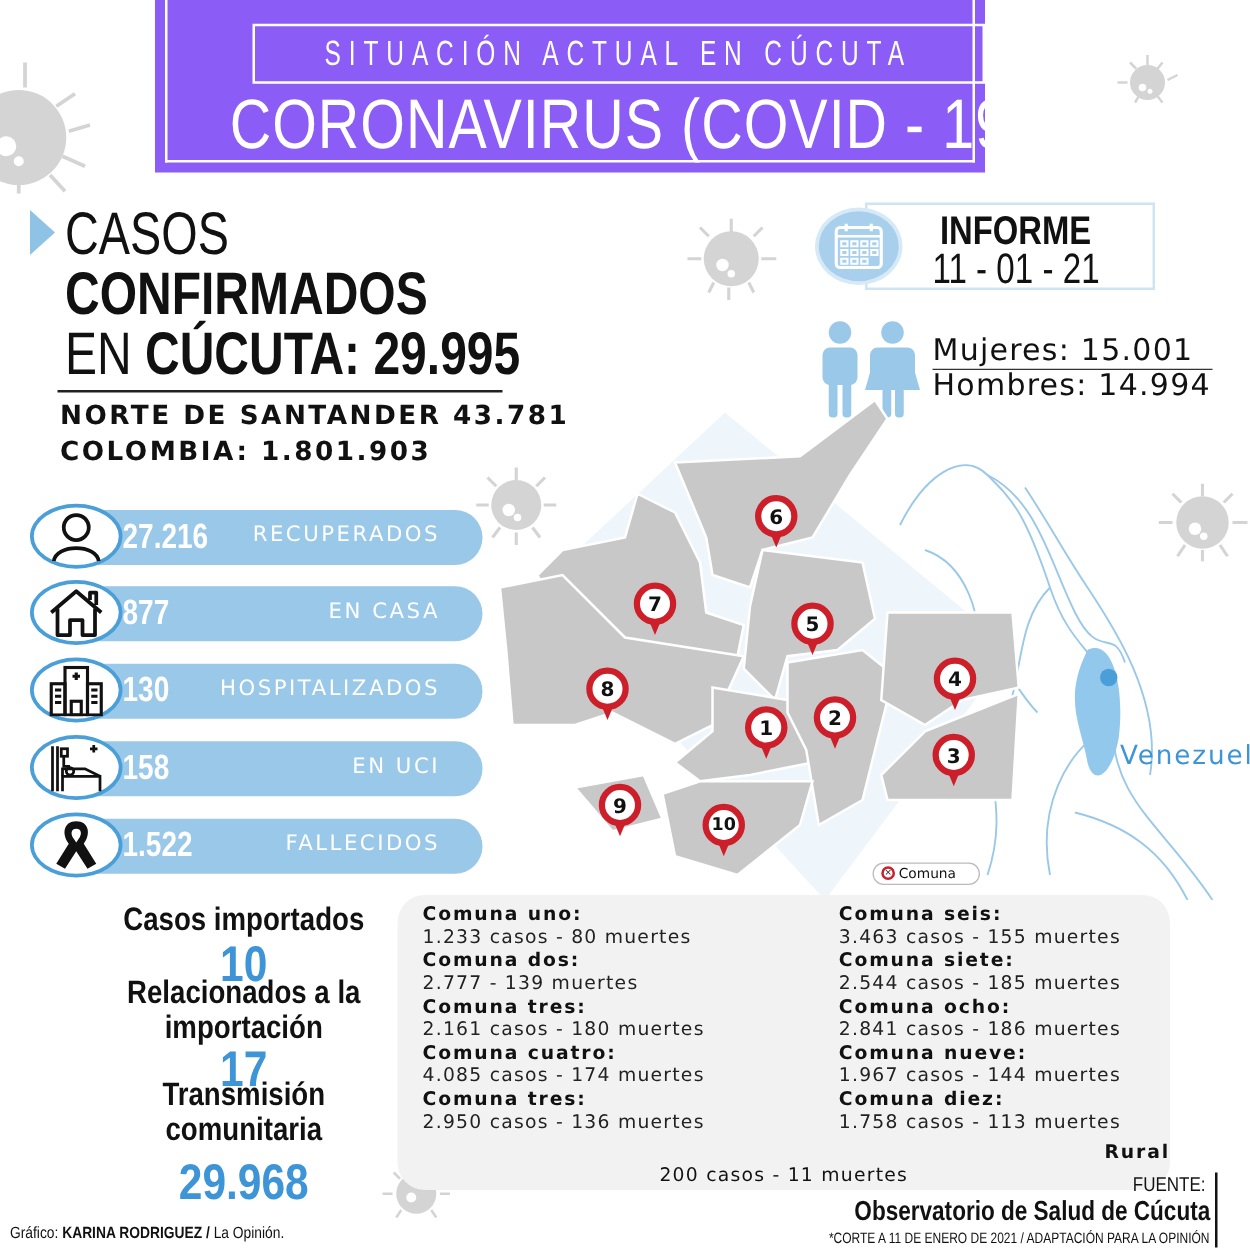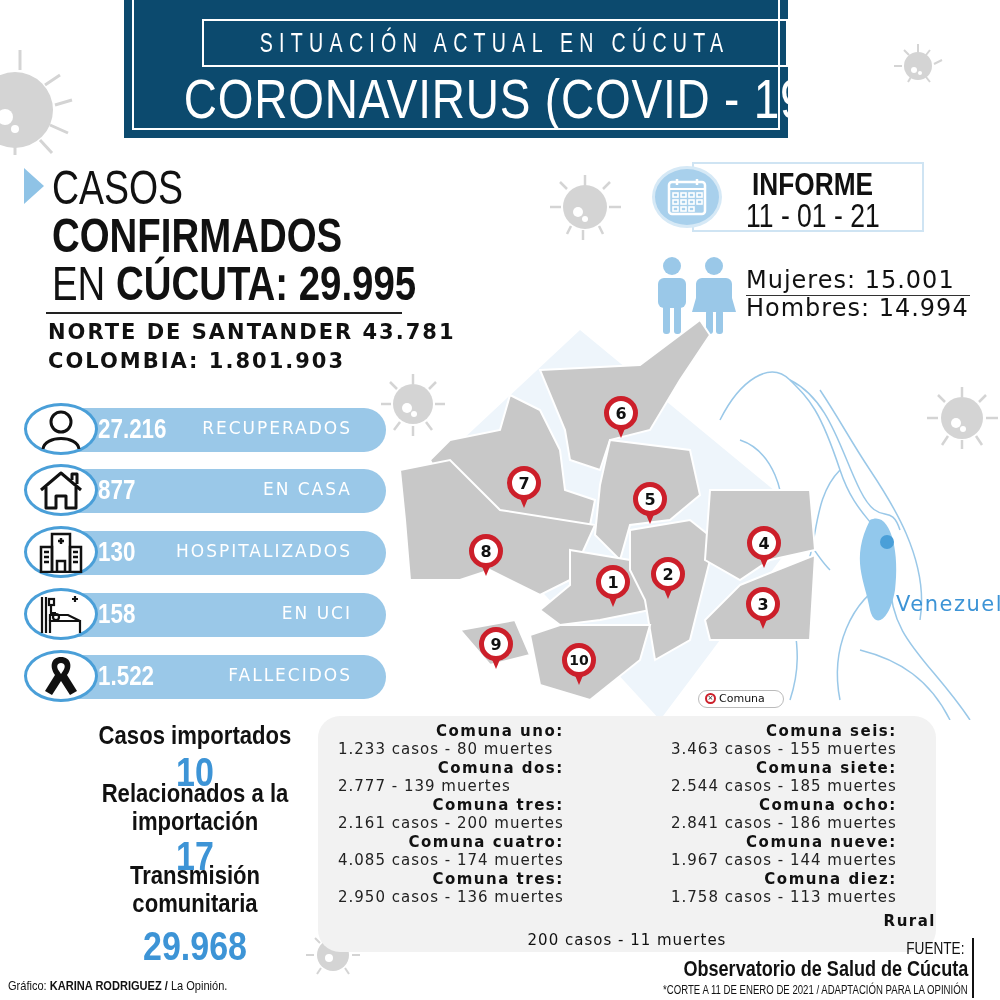--- a/index.html
+++ b/index.html
@@ -2,21 +2,21 @@
 <html><head>
 <meta charset="utf-8">
 <style>
   * { box-sizing: border-box; margin: 0; padding: 0; }
   html, body { width: 1000px; height: 1000px; background: #ffffff; overflow: hidden; }
   body { position: relative; font-family: "DejaVu Sans", sans-serif; color: #111; }
 
   .virus { position: absolute; }
 
   
-  .header { position: absolute; left: 124px; top: 0; width: 664px; height: 138px; background: #0c4a6e; }
+  .header { position: absolute; left: 124px; top: 0; width: 664px; height: 138px; background: #8b5cf6; }
   .header-inner { position: absolute; left: 8px; top: -4px; right: 8px; bottom: 8px; border: 2px solid #fff; border-top: none; }
   .header-sub-box { position: absolute; left: 78px; top: 19px; width: 586px; height: 48px; border: 2px solid #fff; display: flex; align-items: center; justify-content: center; }
   .header-sub { color: #fff; font-family: "Liberation Sans", sans-serif; font-size: 28px; letter-spacing: 9px; transform: scaleX(0.7); white-space: nowrap; font-weight: normal; }
   .header-title { position: absolute; left: 0; right: 0; top: 66px; text-align: center; color: #fff; font-family: "Liberation Sans", sans-serif; font-size: 56px; letter-spacing: 1px; transform: scaleX(0.82); white-space: nowrap; }
 
   
   .arrow { position: absolute; left: 24px; top: 168px; width: 0; height: 0; border-top: 18px solid transparent; border-bottom: 18px solid transparent; border-left: 20px solid #8fc3e6; }
   .casos-line { position: absolute; left: 52px; font-family: "Liberation Sans", sans-serif; white-space: nowrap; transform-origin: left center; }
   .casos-1 { top: 160px; font-size: 48px; transform: scaleX(0.78); }
   .casos-2 { top: 208px; font-size: 48px; font-weight: bold; transform: scaleX(0.8); }
@@ -51,21 +51,21 @@
   .imp-label { font-size: 26px; font-weight: bold; color: #111; transform: scaleX(0.85); }
   .imp-num { font-size: 40px; font-weight: bold; color: #3d94d6; transform: scaleX(0.85); line-height: 28px; }
   .credit { position: absolute; left: 8px; top: 978px; font-family: "Liberation Sans", sans-serif; font-size: 13px; transform: scaleX(0.85); transform-origin: left top; white-space: nowrap; }
   .credit b { font-weight: bold; }
 
   
   .comuna-panel { position: absolute; left: 318px; top: 716px; width: 618px; height: 236px; background: #f2f2f2; border-radius: 22px; }
   .col { position: absolute; top: 722px; }
   .col-left { left: 338px; }
   .col-right { left: 671px; }
-  .c-name { font-size: 15px; font-weight: bold; letter-spacing: 1.5px; height: 18px; line-height: 18px; white-space: nowrap; text-align: right; }
+  .c-name { font-size: 15px; font-weight: bold; letter-spacing: 1.5px; height: 18px; line-height: 18px; white-space: nowrap; }
   .c-val { font-size: 15px; letter-spacing: 1px; height: 19px; line-height: 19px; white-space: nowrap; color: #222; }
   .rural { position: absolute; left: 318px; width: 618px; text-align: center; }
   .rural-name { top: 912px; font-size: 15px; font-weight: bold; letter-spacing: 1.5px; text-align: right; }
   .rural-val { top: 931px; font-size: 15px; letter-spacing: 1px; }
 
   
   .fuente-label { position: absolute; right: 36px; top: 940px; font-family: "Liberation Sans", sans-serif; font-size: 16px; transform: scaleX(0.85); transform-origin: right top; }
   .fuente-name { position: absolute; right: 32px; top: 956px; font-family: "Liberation Sans", sans-serif; font-size: 22px; font-weight: bold; transform: scaleX(0.82); transform-origin: right top; white-space: nowrap; }
   .fuente-note { position: absolute; right: 32px; top: 983px; font-family: "Liberation Sans", sans-serif; font-size: 12px; transform: scaleX(0.8); transform-origin: right top; white-space: nowrap; }
   .fuente-rule { position: absolute; left: 972px; top: 938px; width: 2px; height: 60px; background: #111; }
@@ -400,21 +400,21 @@
 <div class="legend"><span class="legend-dot">×</span><span>Comuna</span></div>
 <div class="venezuela">Venezuela</div>
 
 <div class="comuna-panel"></div>
 <div class="col col-left">
   <div class="c-name">Comuna uno:</div>
   <div class="c-val">1.233 casos - 80 muertes</div>
   <div class="c-name">Comuna dos:</div>
   <div class="c-val">2.777  - 139 muertes</div>
   <div class="c-name">Comuna tres:</div>
-  <div class="c-val">2.161 casos - 200 muertes</div>
+  <div class="c-val">2.161 casos - 180 muertes</div>
   <div class="c-name">Comuna cuatro:</div>
   <div class="c-val">4.085 casos - 174 muertes</div>
   <div class="c-name">Comuna tres:</div>
   <div class="c-val">2.950 casos - 136 muertes</div>
 </div>
 <div class="col col-right">
   <div class="c-name">Comuna seis:</div>
   <div class="c-val">3.463 casos - 155 muertes</div>
   <div class="c-name">Comuna siete:</div>
   <div class="c-val">2.544 casos - 185 muertes</div>

